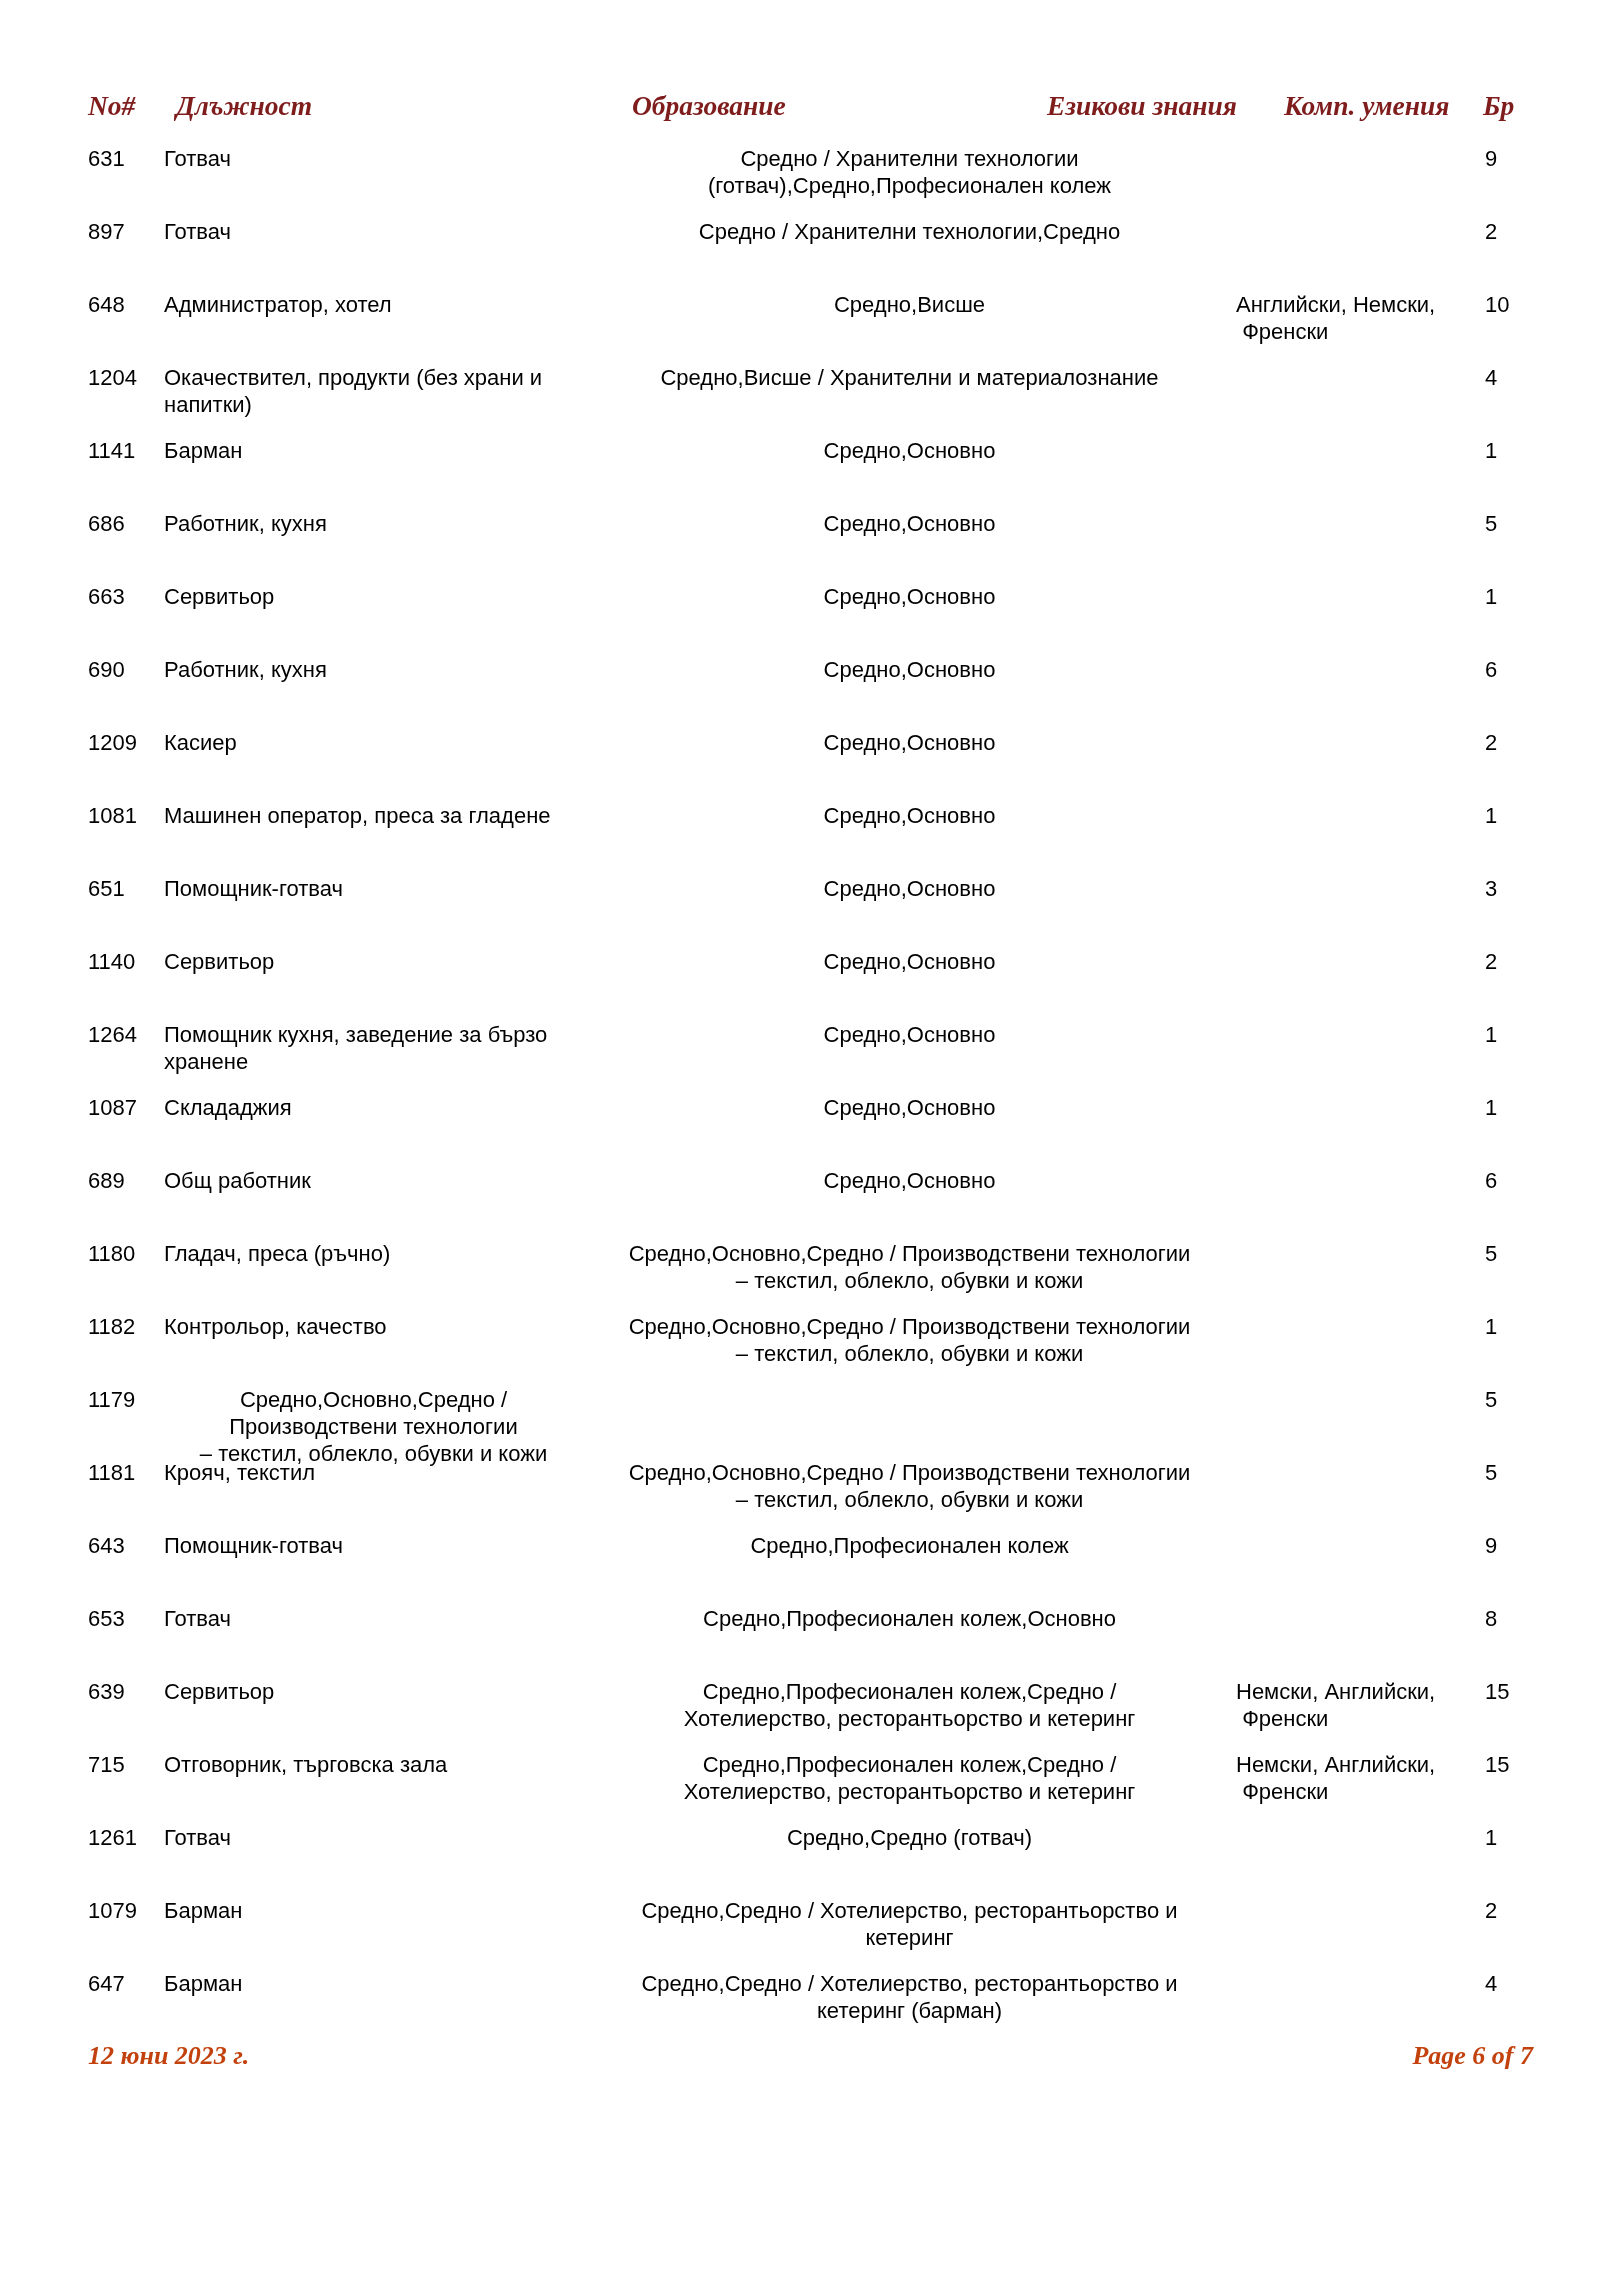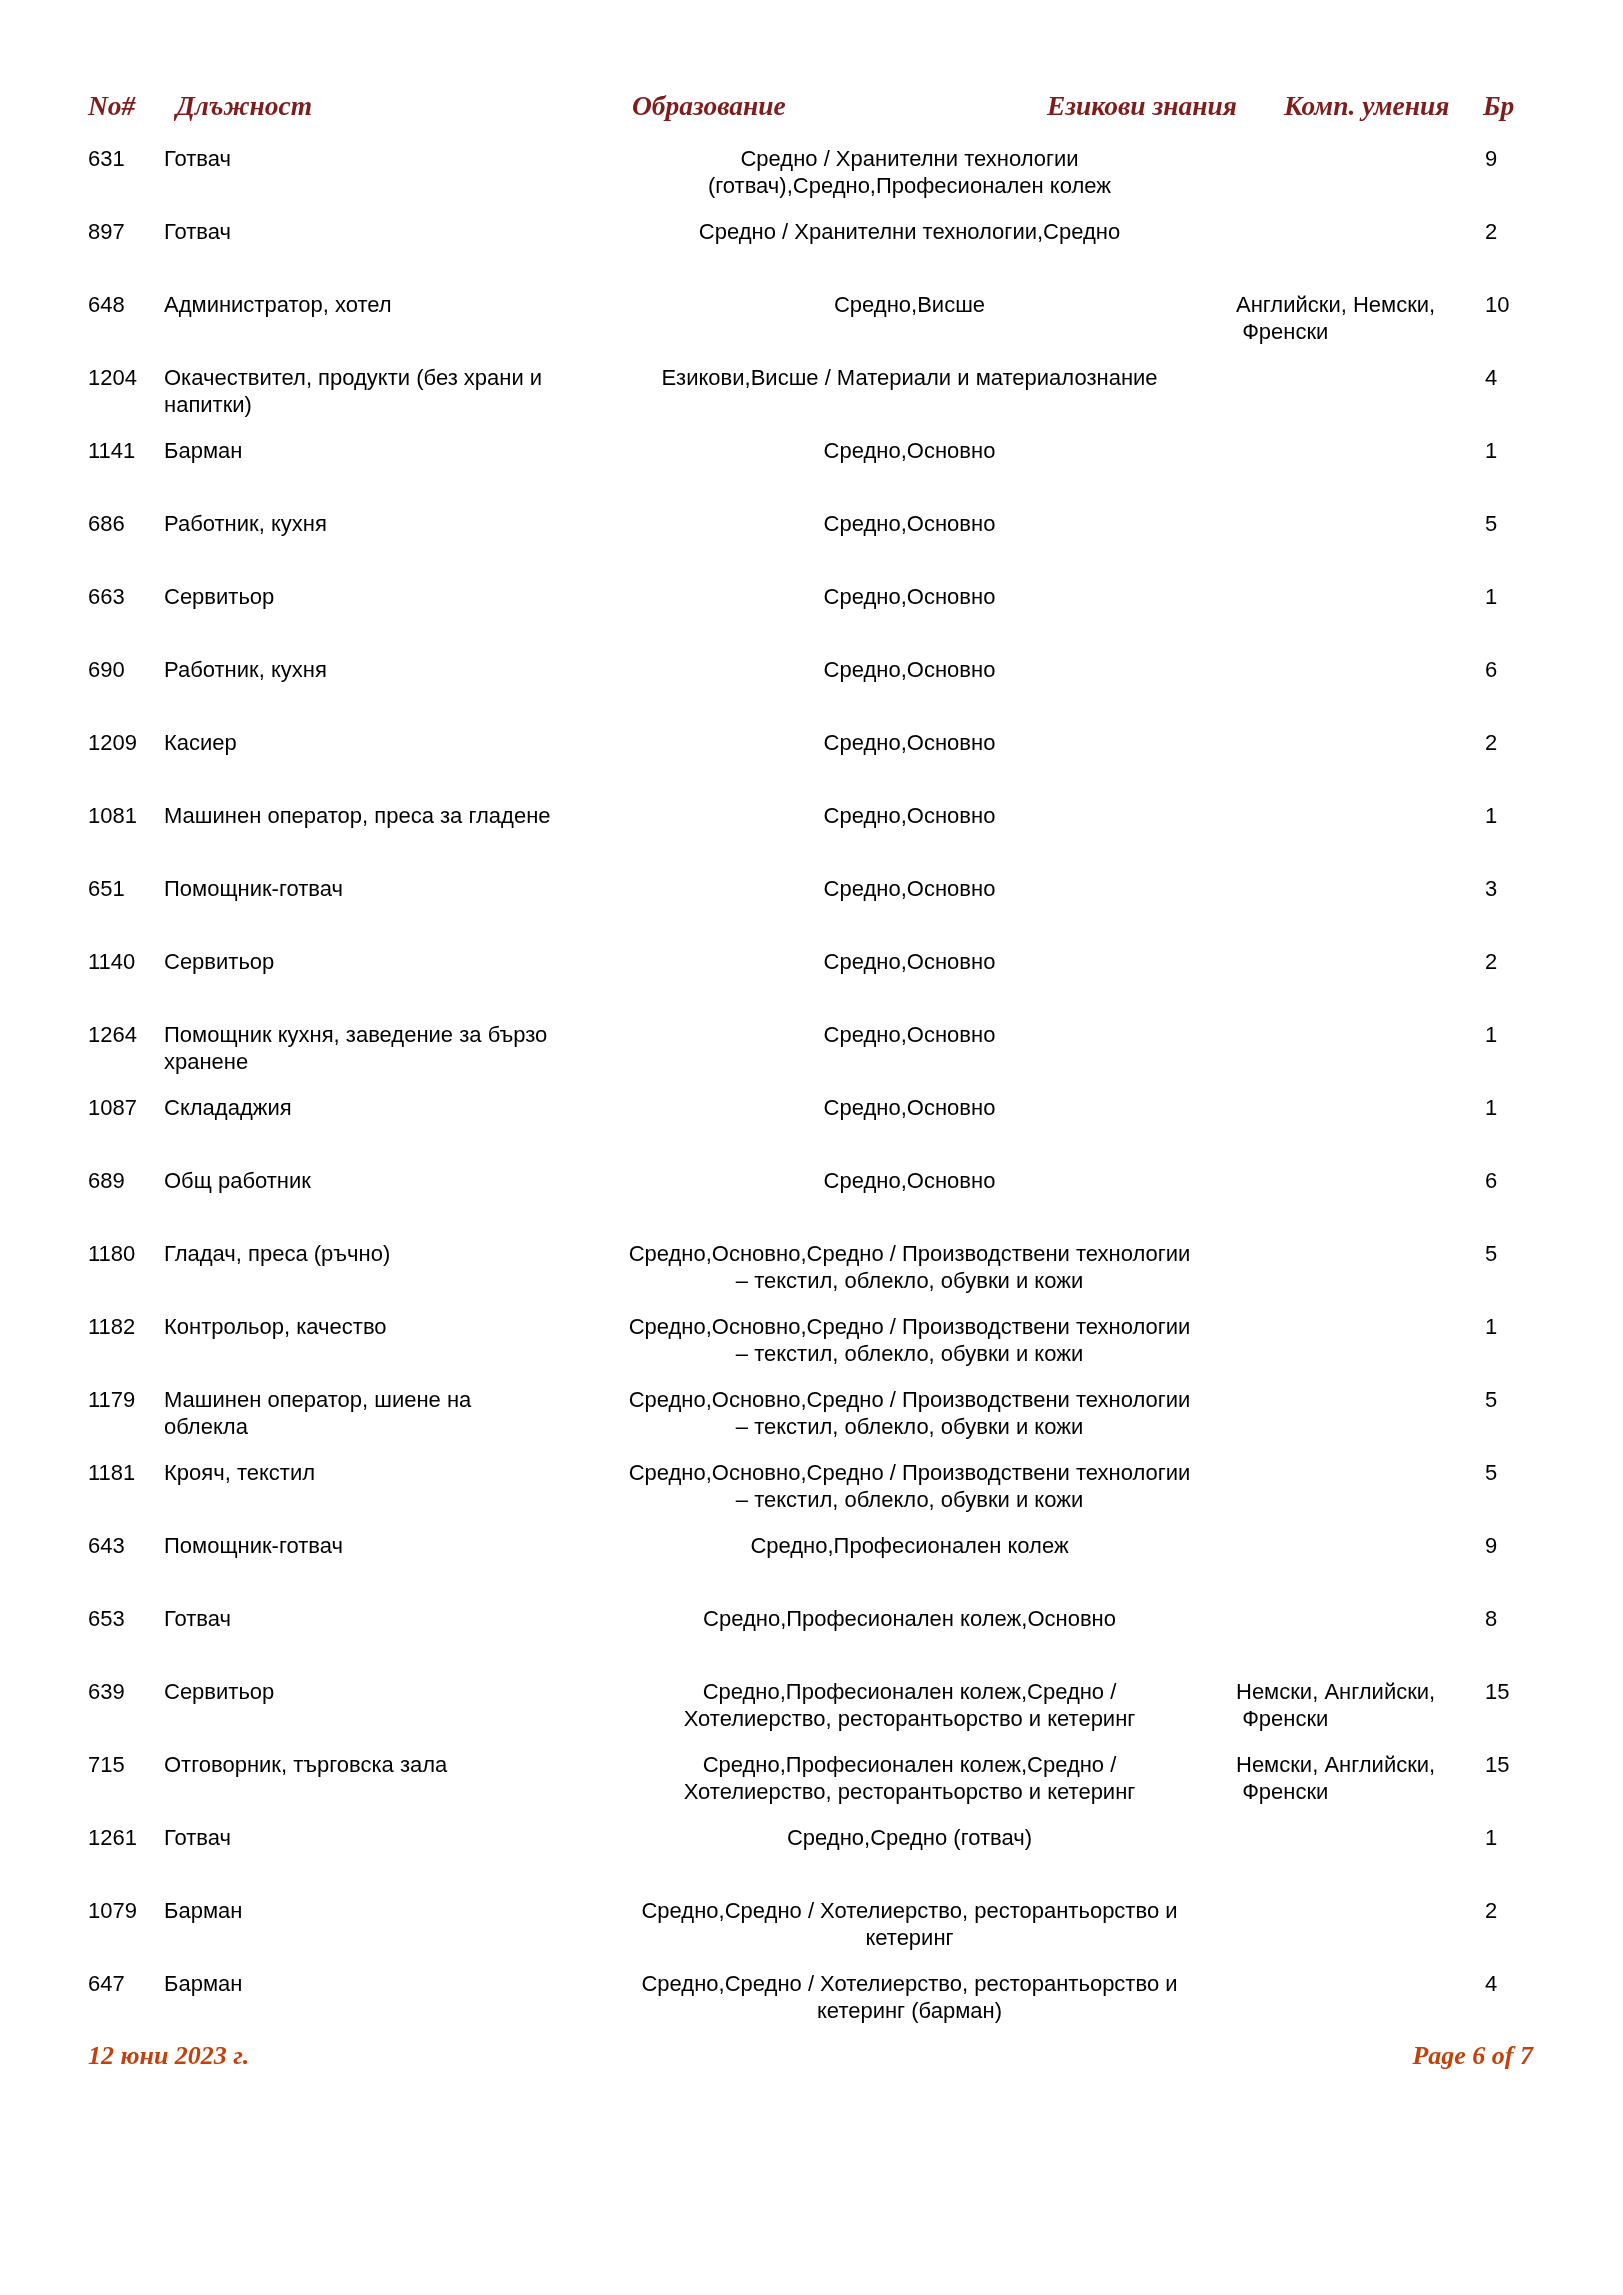--- a/index.html
+++ b/index.html
@@ -106,21 +106,21 @@
         <div class="cell c-lang">Английски, Немски,
  Френски</div>
         <div class="cell c-comp"></div>
         <div class="cell c-br">10</div>
       </div>
 
       <div class="row">
         <div class="cell c-no">1204</div>
         <div class="cell c-pos">Окачествител, продукти (без храни и
 напитки)</div>
-        <div class="cell c-edu">Езикови,Висше / Материали и материалознание</div>
+        <div class="cell c-edu">Средно,Висше / Хранителни и материалознание</div>
         <div class="cell c-lang"></div>
         <div class="cell c-comp"></div>
         <div class="cell c-br">4</div>
       </div>
 
       <div class="row">
         <div class="cell c-no">1141</div>
         <div class="cell c-pos">Барман</div>
         <div class="cell c-edu">Средно,Основно</div>
         <div class="cell c-lang"></div>
@@ -234,21 +234,20 @@
         <div class="cell c-pos">Контрольор, качество</div>
         <div class="cell c-edu">Средно,Основно,Средно / Производствени технологии
 – текстил, облекло, обувки и кожи</div>
         <div class="cell c-lang"></div>
         <div class="cell c-comp"></div>
         <div class="cell c-br">1</div>
       </div>
 
       <div class="row">
         <div class="cell c-no">1179</div>
-        <div class="cell c-pos">Машинен оператор, шиене на облекла</div>
         <div class="cell c-edu">Средно,Основно,Средно / Производствени технологии
 – текстил, облекло, обувки и кожи</div>
         <div class="cell c-lang"></div>
         <div class="cell c-comp"></div>
         <div class="cell c-br">5</div>
       </div>
 
       <div class="row">
         <div class="cell c-no">1181</div>
         <div class="cell c-pos">Крояч, текстил</div>

